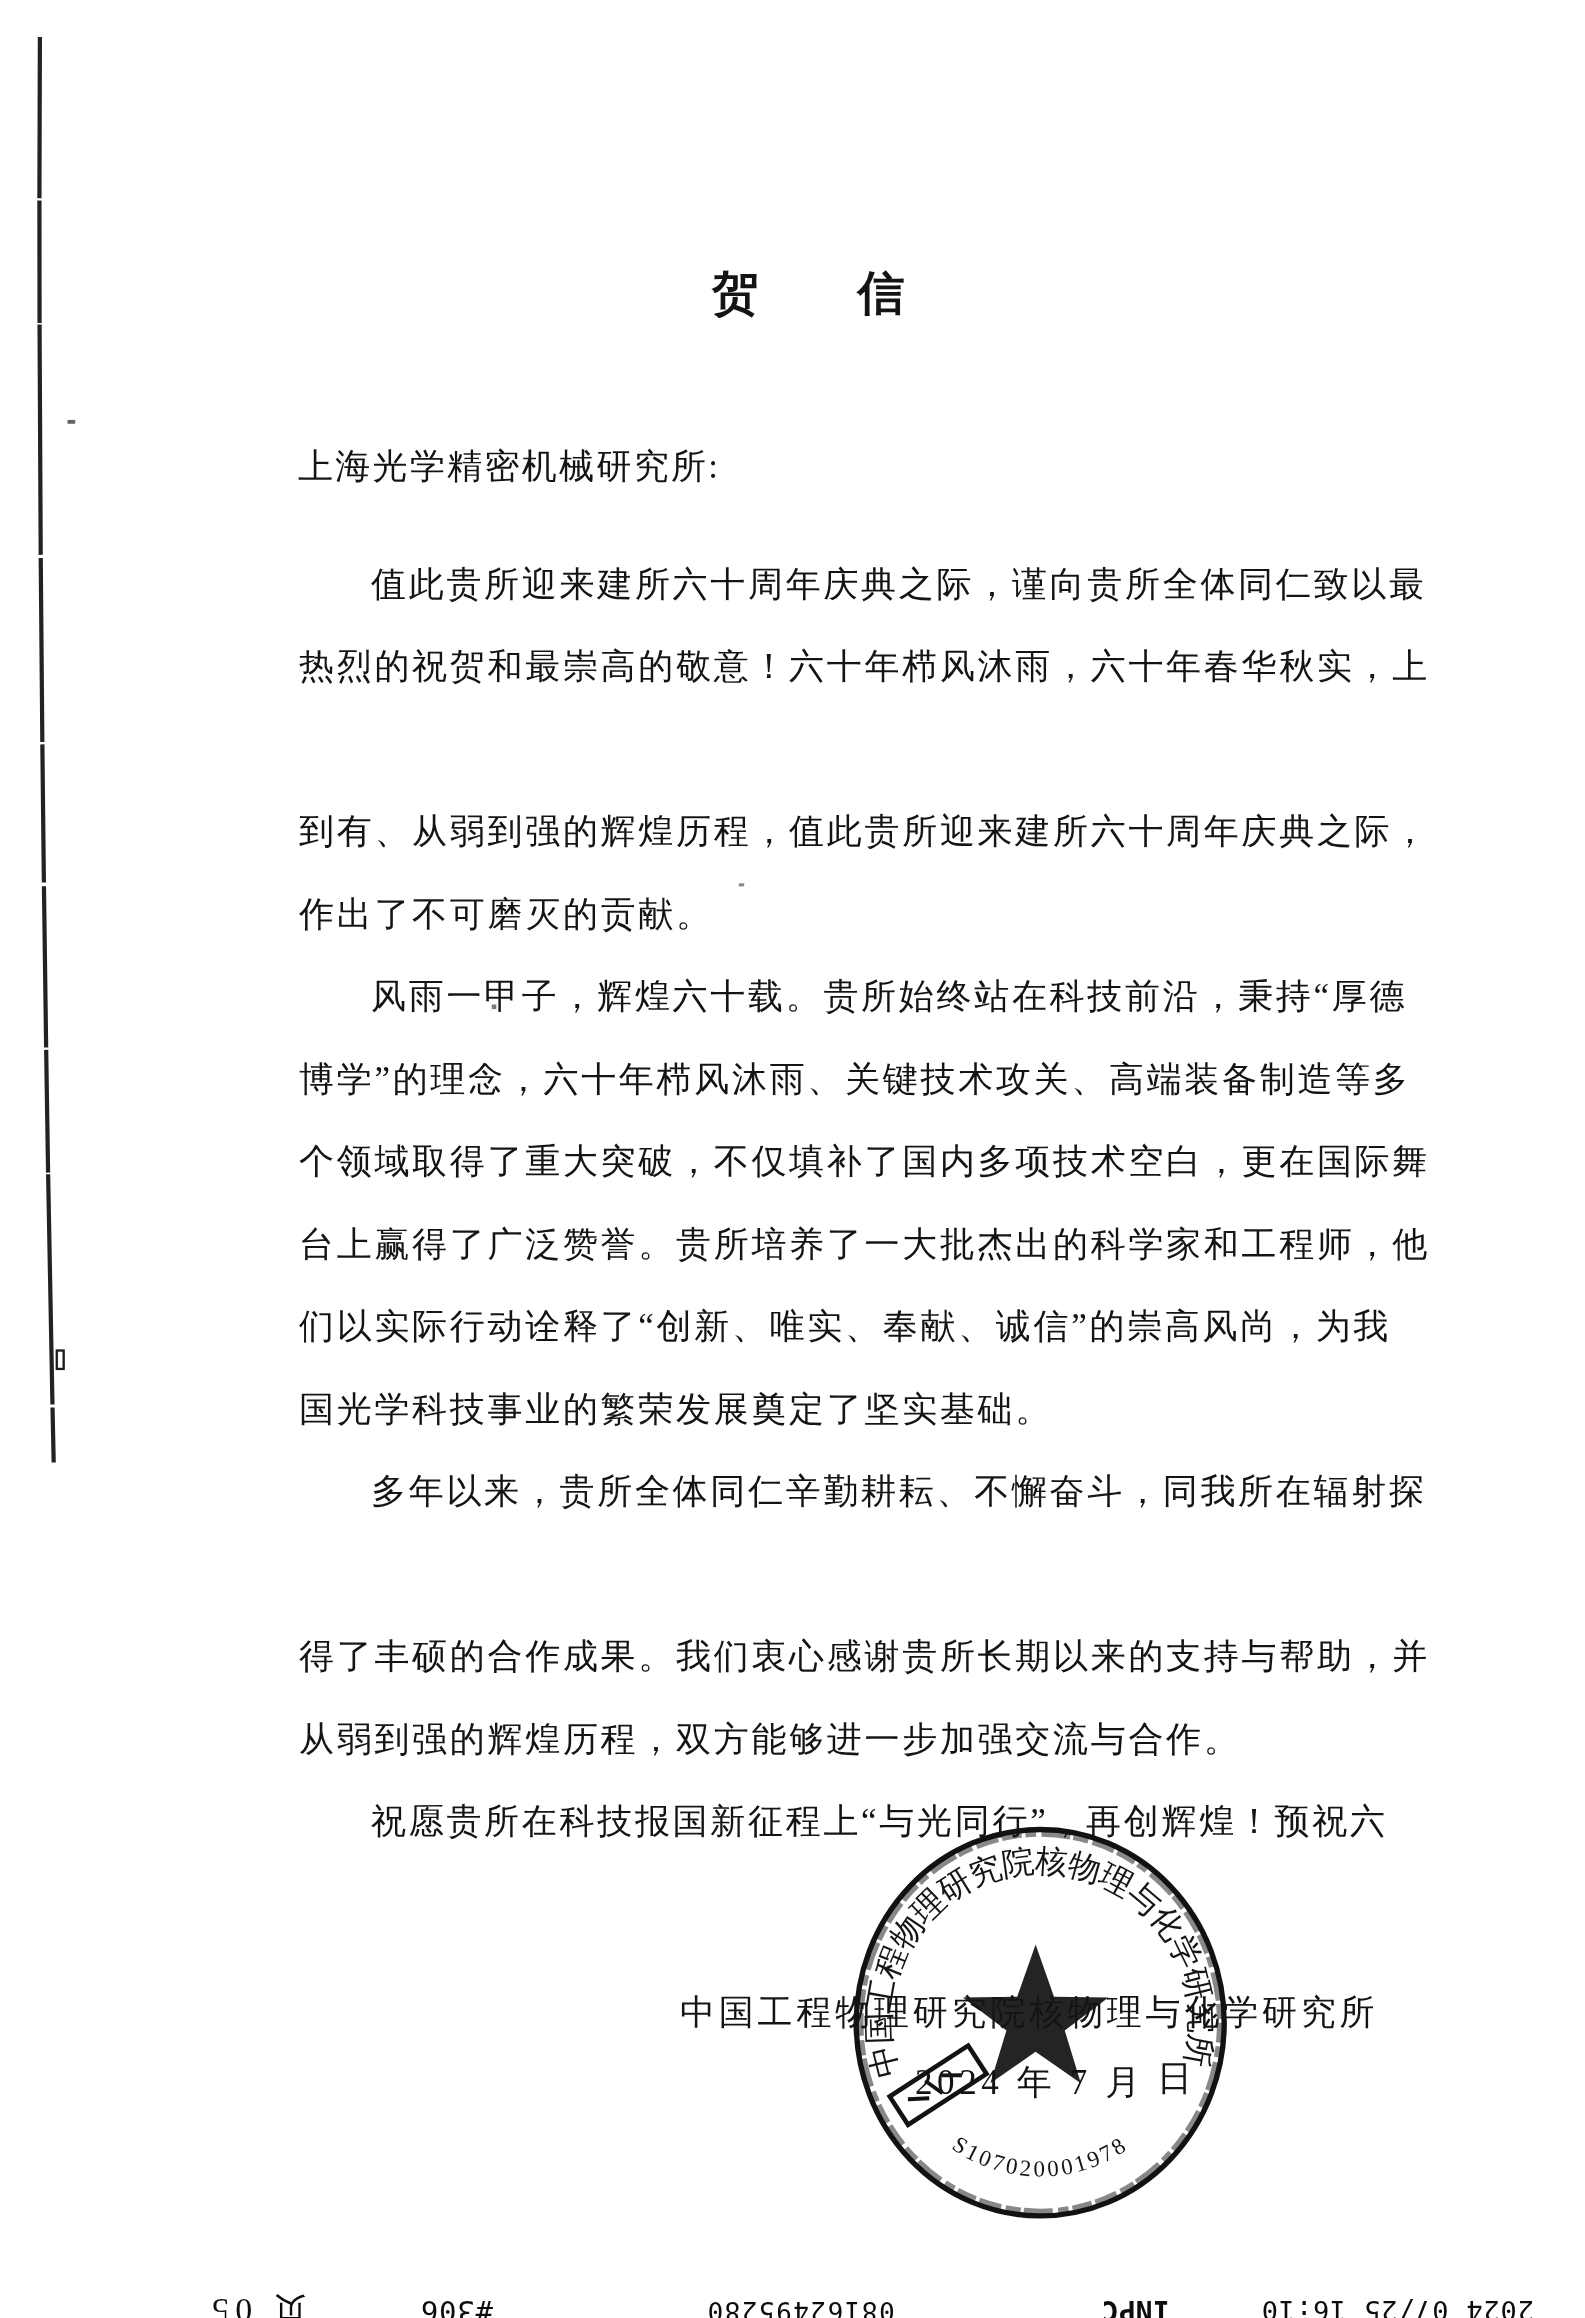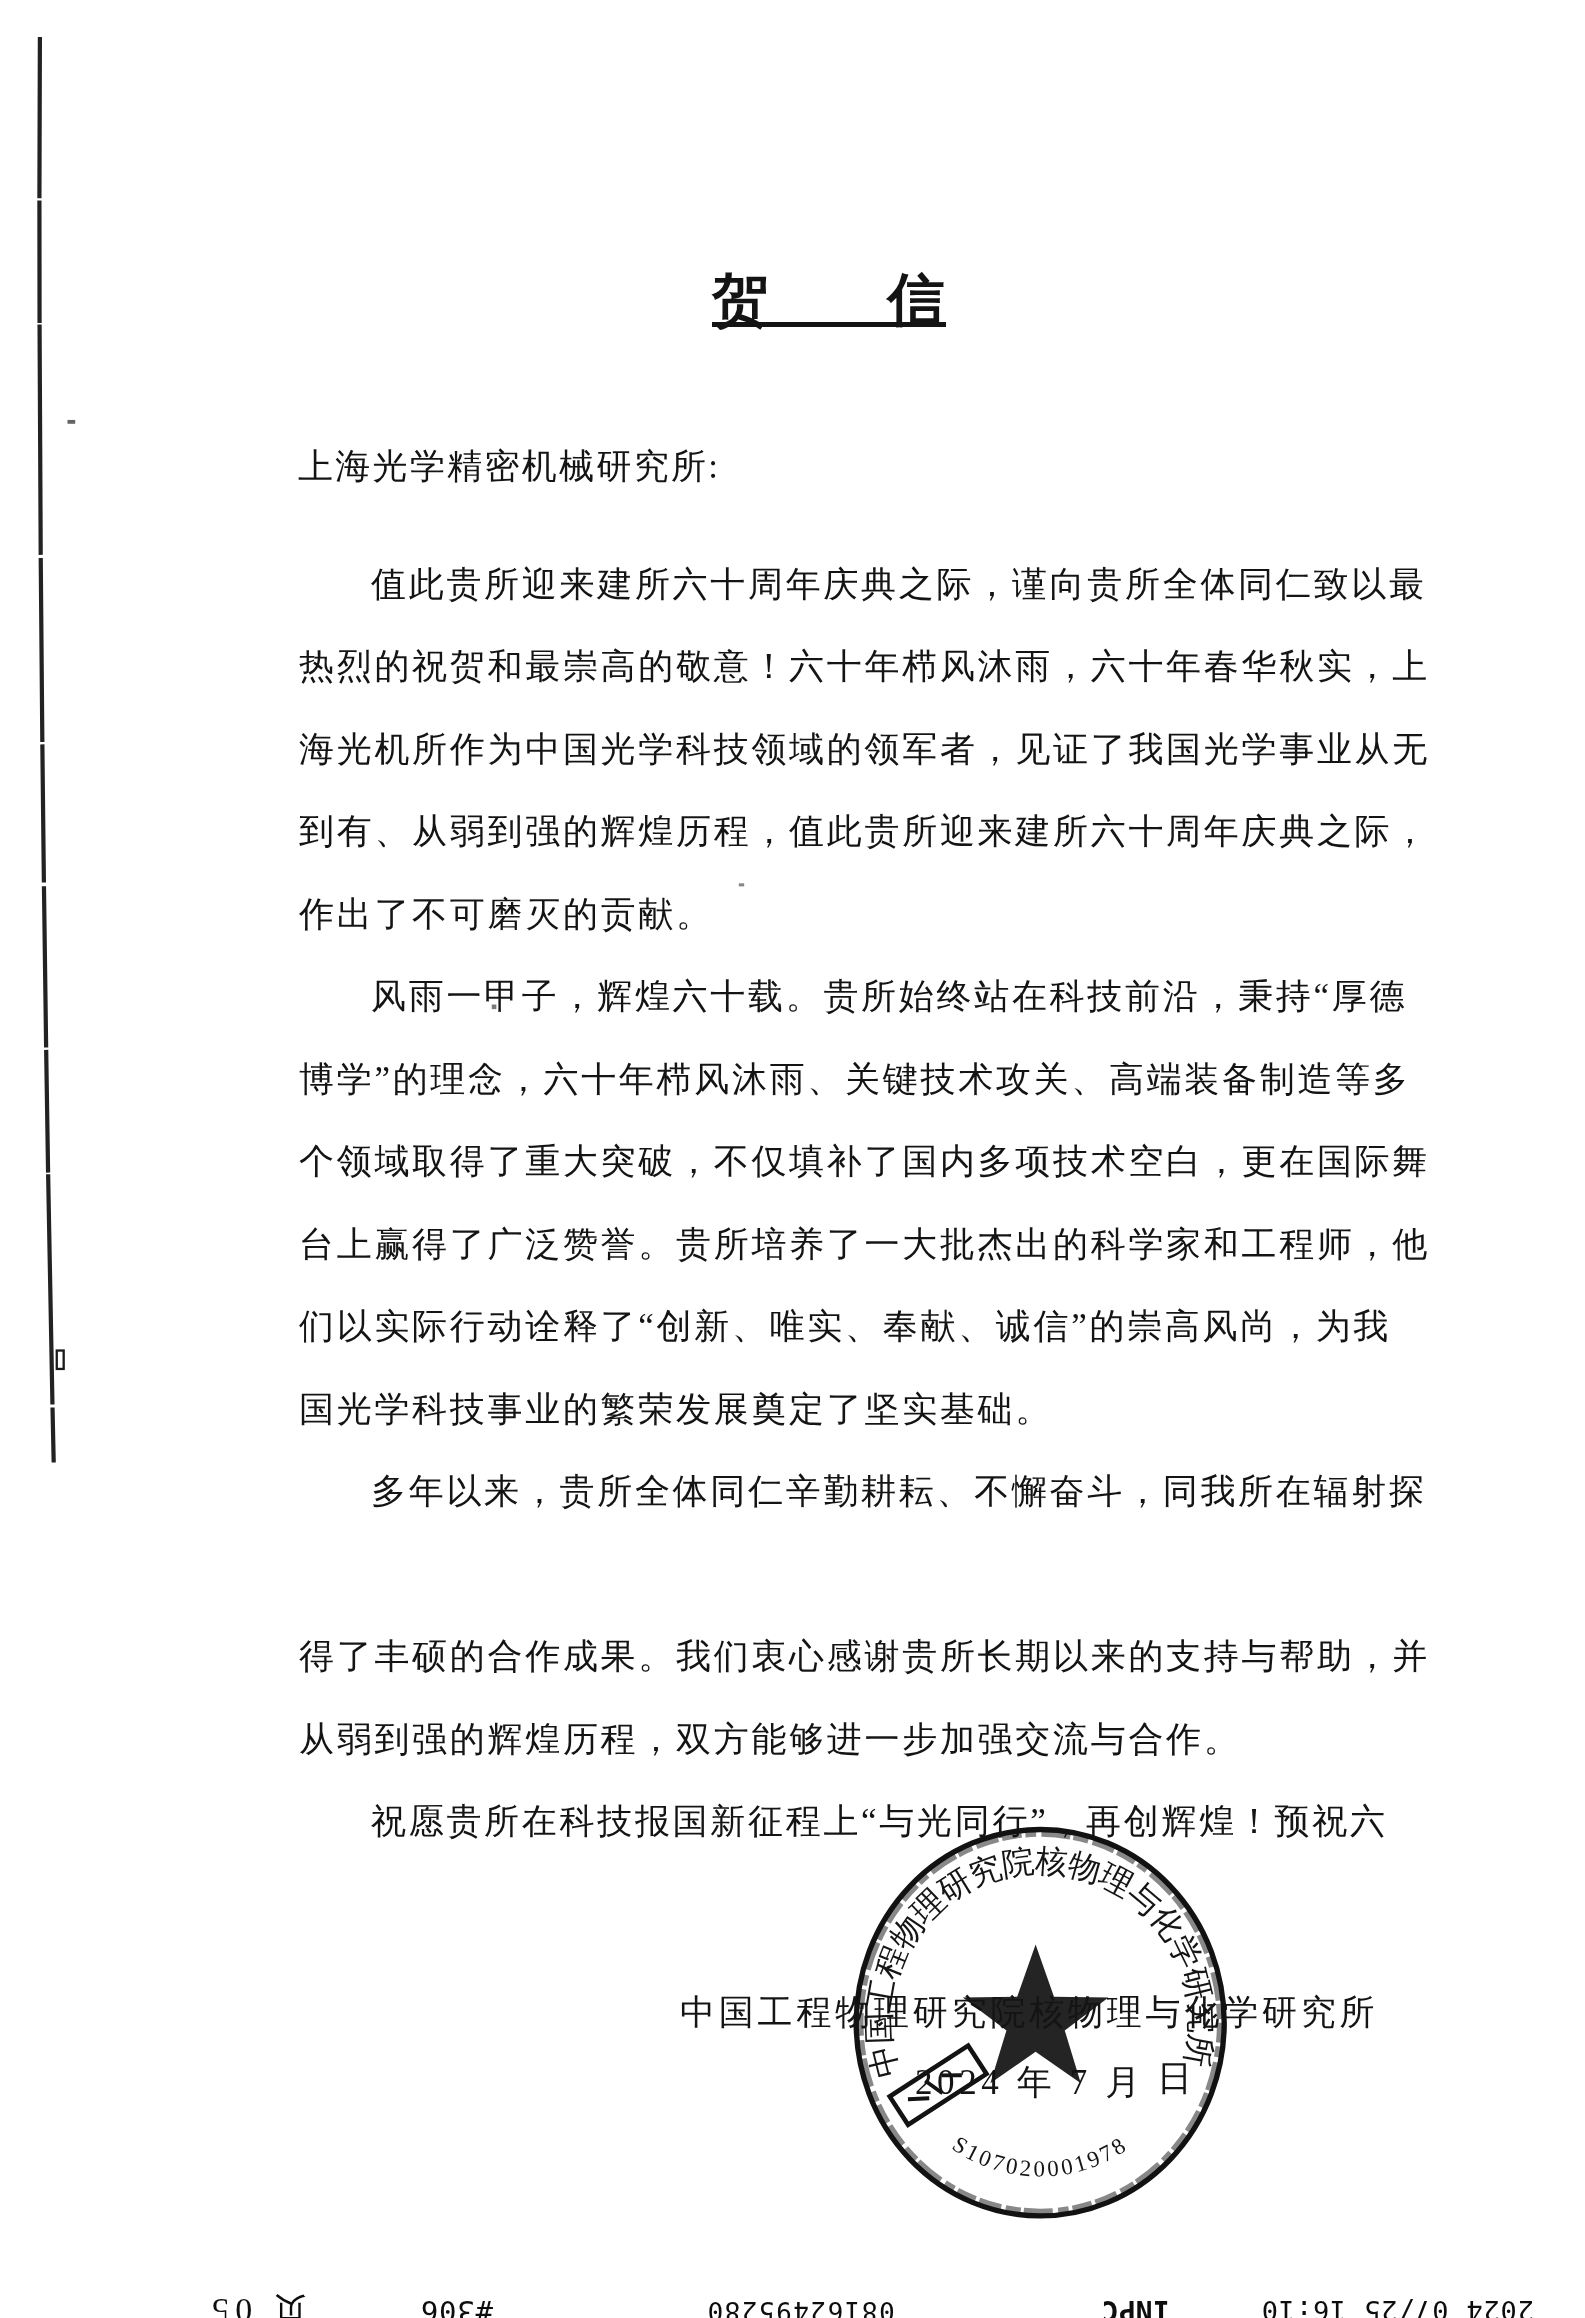--- a/index.html
+++ b/index.html
@@ -6,22 +6,22 @@
   .page{
     position:relative;
     width:1585px;height:2319px;
     background:#ffffff;
     overflow:hidden;
     font-family:"Liberation Serif", serif;
     color:#141414;
   }
   .title{
     position:absolute;left:712px;top:262px;
-    font-size:57px;font-weight:900;
-    letter-spacing:1.5px;white-space:nowrap;text-decoration:underline;
+    font-size:47px;font-weight:900;
+    letter-spacing:1.5px;white-space:nowrap;
   }
   .salutation{
     position:absolute;left:298px;top:443px;
     font-size:35px;letter-spacing:2.3px;white-space:nowrap;text-align:right;
   }
   .bodyline{
     position:absolute;left:299px;
     font-size:35px;letter-spacing:2.7px;
     white-space:nowrap;
     margin-top:28px;
@@ -67,21 +67,20 @@
     <rect x="641" y="1309" width="6" height="6" fill="#222" opacity="0.6"></rect>
     <rect x="963" y="1151" width="7" height="4" fill="#222" opacity="0.55"></rect>
   </svg>
 
   <div class="title">贺　　信</div>
 
   <div class="salutation">上海光学精密机械研究所:</div>
 
   <div class="bodyline indent" style="top:533px">值此贵所迎来建所六十周年庆典之际，谨向贵所全体同仁致以最</div>
   <div class="bodyline" style="top:615px">热烈的祝贺和最崇高的敬意！六十年栉风沐雨，六十年春华秋实，上</div>
-  <div class="bodyline" style="top:698px">海光机所作为中国光学科技领域的领军者，见证了我国光学事业从无</div>
   <div class="bodyline" style="top:780px">到有、从弱到强的辉煌历程，值此贵所迎来建所六十周年庆典之际，</div>
   <div class="bodyline" style="top:863px">作出了不可磨灭的贡献。</div>
   <div class="bodyline indent" style="top:945px">风雨一甲子，辉煌六十载。贵所始终站在科技前沿，秉持“厚德</div>
   <div class="bodyline" style="top:1028px">博学”的理念，六十年栉风沐雨、关键技术攻关、高端装备制造等多</div>
   <div class="bodyline" style="top:1110px">个领域取得了重大突破，不仅填补了国内多项技术空白，更在国际舞</div>
   <div class="bodyline" style="top:1193px">台上赢得了广泛赞誉。贵所培养了一大批杰出的科学家和工程师，他</div>
   <div class="bodyline" style="top:1275px">们以实际行动诠释了“创新、唯实、奉献、诚信”的崇高风尚，为我</div>
   <div class="bodyline" style="top:1358px">国光学科技事业的繁荣发展奠定了坚实基础。</div>
   <div class="bodyline indent" style="top:1440px">多年以来，贵所全体同仁辛勤耕耘、不懈奋斗，同我所在辐射探</div>
   <div class="bodyline" style="top:1605px">得了丰硕的合作成果。我们衷心感谢贵所长期以来的支持与帮助，并</div>

